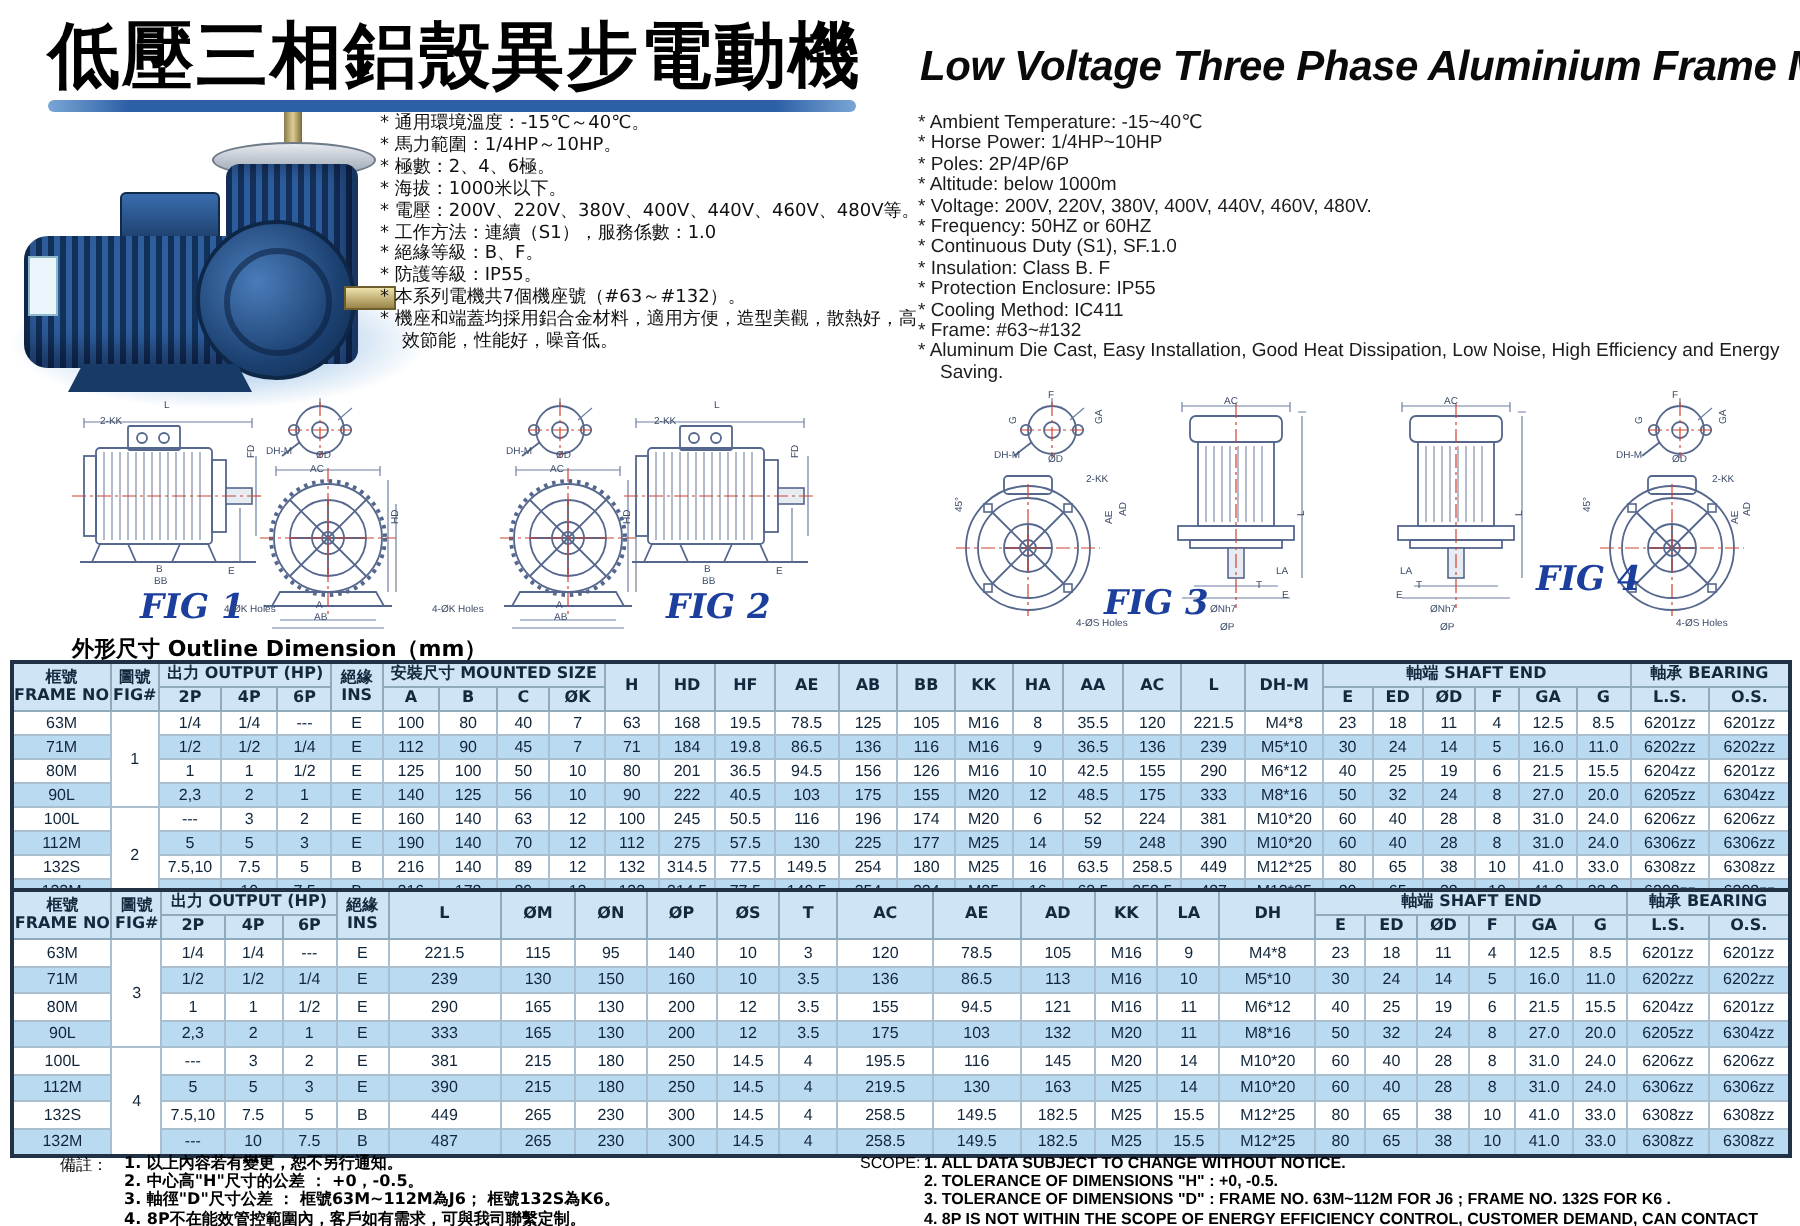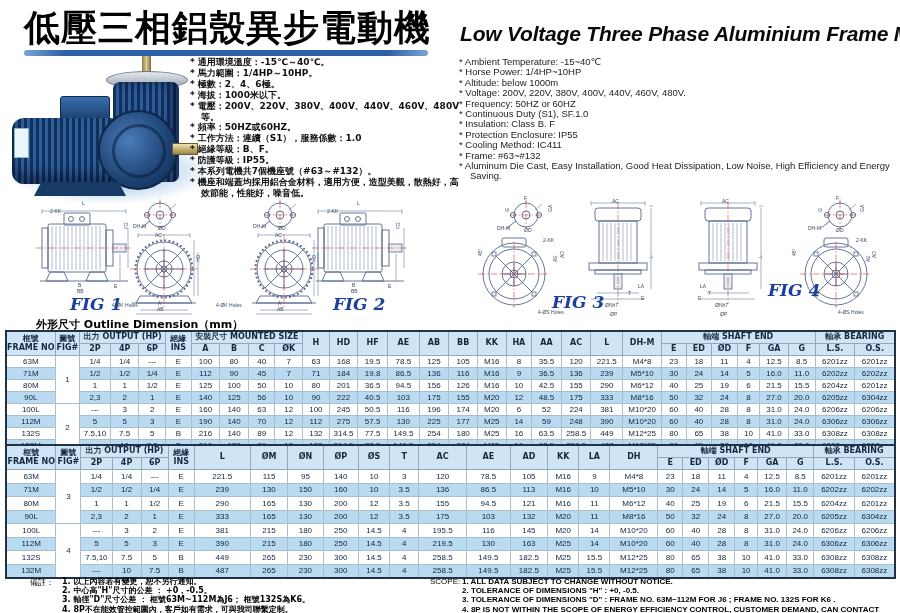--- a/index.html
+++ b/index.html
@@ -35,21 +35,21 @@
   .hmotor .hring{position:absolute;left:100px;top:28px;width:48px;height:48px;border-radius:50%;
      border:3px solid rgba(10,30,60,.55);}
   .hmotor .hshaft{position:absolute;left:160px;top:47px;width:24px;height:10px;
      background:linear-gradient(#efe3ac,#9a8448);border:1px solid #6e5e2e;}
   .hmotor .hfeet{position:absolute;left:22px;top:86px;width:92px;height:14px;background:#173a66;
      clip-path:polygon(8% 0,92% 0,100% 100%,0 100%);}
   .hmotor .hlabel{position:absolute;left:2px;top:32px;width:13px;height:28px;background:#eaf6fb;
      border:1px solid #8fb8c8;}
 
   
-  .specs{position:absolute;font-weight:bold;}
+  .specs{position:absolute;font-weight:normal;}
   .specs-zh{left:190px;top:57px;width:272px;font-size:9px;line-height:10.9px;color:#101010;
             font-family:"DejaVu Sans",sans-serif;}
   .specs-en{left:459px;top:57px;width:440px;font-size:9.5px;line-height:10.4px;color:#1c1c1c;font-weight:normal;}
   .spec-item{padding-left:11px;text-indent:-11px;}
   .spec-item::before{content:"* ";}
 
   
   .figband{position:absolute;left:0;top:198px;width:900px;height:122px;}
   .figband svg{position:absolute;left:0;top:0;}
   .ln{fill:none;stroke:#55678d;stroke-width:0.9;}
@@ -116,30 +116,30 @@
       <div class="hlabel"></div>
     </div>
   </div>
 
   <div class="specs specs-zh">
       <div class="spec-item">通用環境溫度：-15℃～40℃。</div>
       <div class="spec-item">馬力範圍：1/4HP～10HP。</div>
       <div class="spec-item">極數：2、4、6極。</div>
       <div class="spec-item">海拔：1000米以下。</div>
       <div class="spec-item">電壓：200V、220V、380V、400V、440V、460V、480V等。</div>
-      <div class="spec-item">頻率：50HZ或60HZ。</div>
       <div class="spec-item">工作方法：連續（S1），服務係數：1.0</div>
       <div class="spec-item">絕緣等級：B、F。</div>
       <div class="spec-item">防護等級：IP55。</div>
       <div class="spec-item">本系列電機共7個機座號（#63～#132）。</div>
       <div class="spec-item">機座和端蓋均採用鋁合金材料，適用方便，造型美觀，散熱好，高效節能，性能好，噪音低。</div>
     </div>
   <div class="specs specs-en">
       <div class="spec-item">Ambient Temperature: -15~40℃</div>
       <div class="spec-item">Horse Power: 1/4HP~10HP</div>
+      <div class="spec-item">Poles: 2P/4P/6P</div>
       <div class="spec-item">Altitude: below 1000m</div>
       <div class="spec-item">Voltage: 200V, 220V, 380V, 400V, 440V, 460V, 480V.</div>
       <div class="spec-item">Frequency: 50HZ or 60HZ</div>
       <div class="spec-item">Continuous Duty (S1), SF.1.0</div>
       <div class="spec-item">Insulation: Class B. F</div>
       <div class="spec-item">Protection Enclosure: IP55</div>
       <div class="spec-item">Cooling Method: IC411</div>
       <div class="spec-item">Frame: #63~#132</div>
       <div class="spec-item">Aluminum Die Cast, Easy Installation, Good Heat Dissipation, Low Noise, High Efficiency and Energy Saving.</div>
     </div>

